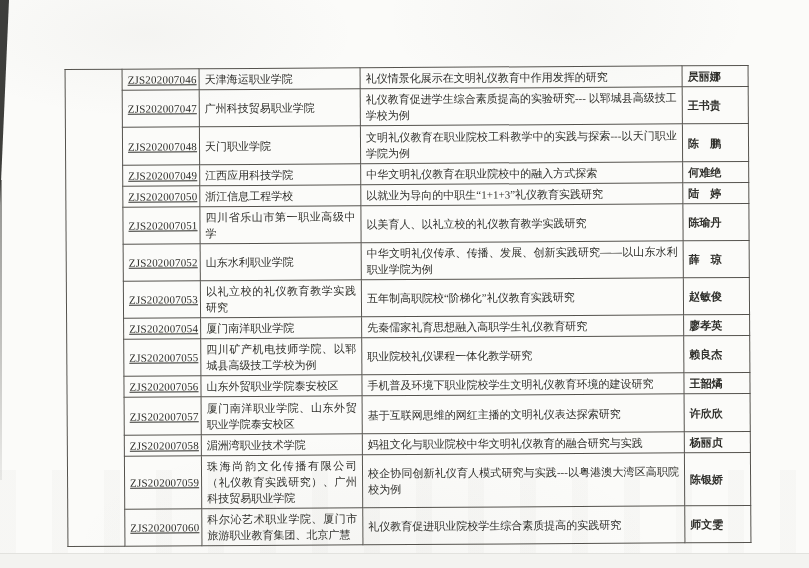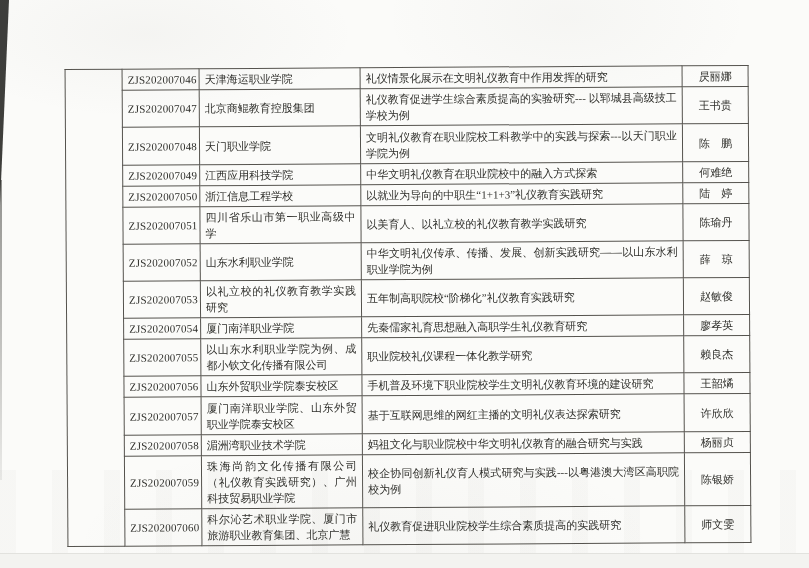--- a/index.html
+++ b/index.html
@@ -72,24 +72,24 @@
     line-height: 16px;
     color: #2f2f2b;
   }
   table.projects td {
     border: 1px solid #55534e;
     padding: 2px 5px;
     overflow: hidden;
   }
   td.c-cat   { width: 46px;  vertical-align: middle; }
   td.c-id    { width: 66px;  vertical-align: middle; padding-left: 4px; padding-right: 2px;
-               font-family: "Liberation Serif", "DejaVu Serif", serif; letter-spacing: .2px; white-space: nowrap; }
+               font-family: "Liberation Serif", "DejaVu Serif", serif; letter-spacing: .2px; white-space: nowrap; text-decoration: underline; }
   td.c-inst  { width: 150px; vertical-align: middle; text-align: justify; text-justify: inter-character; word-break: break-all; }
   td.c-title { width: 311px; vertical-align: middle; text-align: justify; text-justify: inter-character; word-break: break-all; padding-left: 7px; }
-  td.c-name  { width: 55px;  vertical-align: middle; text-align: center; padding-left: 3px; padding-right: 3px; }
+  td.c-name  { width: 55px;  vertical-align: middle; padding-left: 3px; padding-right: 3px; font-weight: bold; }
   
   tr.pad-048 td, tr.pad-057 td { height: 33px; }
 </style>
 </head>
 <body>
 
 <div class="paper"></div>
 <div class="streaks"></div>
 <div class="corner-sliver"></div>
 <div class="left-edge-line"></div>
@@ -100,21 +100,21 @@
     <tbody id="table-body">
         <tr>
           <td class="c-cat" rowspan="15"></td>
     <td class="c-id">ZJS202007046</td>
     <td class="c-inst">天津海运职业学院</td>
     <td class="c-title">礼仪情景化展示在文明礼仪教育中作用发挥的研究</td>
     <td class="c-name">昃丽娜</td>
   </tr>
         <tr>
     <td class="c-id">ZJS202007047</td>
-    <td class="c-inst">北京商鲲教育控股集团</td>
+    <td class="c-inst">广州科技贸易职业学院</td>
     <td class="c-title">礼仪教育促进学生综合素质提高的实验研究--- 以郓城县高级技工学校为例</td>
     <td class="c-name">王书贵</td>
   </tr>
         <tr class="pad-048">
     <td class="c-id">ZJS202007048</td>
     <td class="c-inst">天门职业学院</td>
     <td class="c-title">文明礼仪教育在职业院校工科教学中的实践与探索---以天门职业学院为例</td>
     <td class="c-name">陈　鹏</td>
   </tr>
         <tr>
@@ -148,21 +148,21 @@
     <td class="c-name">赵敏俊</td>
   </tr>
         <tr>
     <td class="c-id">ZJS202007054</td>
     <td class="c-inst">厦门南洋职业学院</td>
     <td class="c-title">先秦儒家礼育思想融入高职学生礼仪教育研究</td>
     <td class="c-name">廖孝英</td>
   </tr>
         <tr>
     <td class="c-id">ZJS202007055</td>
-    <td class="c-inst">以山东水利职业学院为例、成都小钦文化传播有限公司</td>
+    <td class="c-inst">四川矿产机电技师学院、以郓城县高级技工学校为例</td>
     <td class="c-title">职业院校礼仪课程一体化教学研究</td>
     <td class="c-name">赖良杰</td>
   </tr>
         <tr>
     <td class="c-id">ZJS202007056</td>
     <td class="c-inst">山东外贸职业学院泰安校区</td>
     <td class="c-title">手机普及环境下职业院校学生文明礼仪教育环境的建设研究</td>
     <td class="c-name">王韶燏</td>
   </tr>
         <tr class="pad-057">

